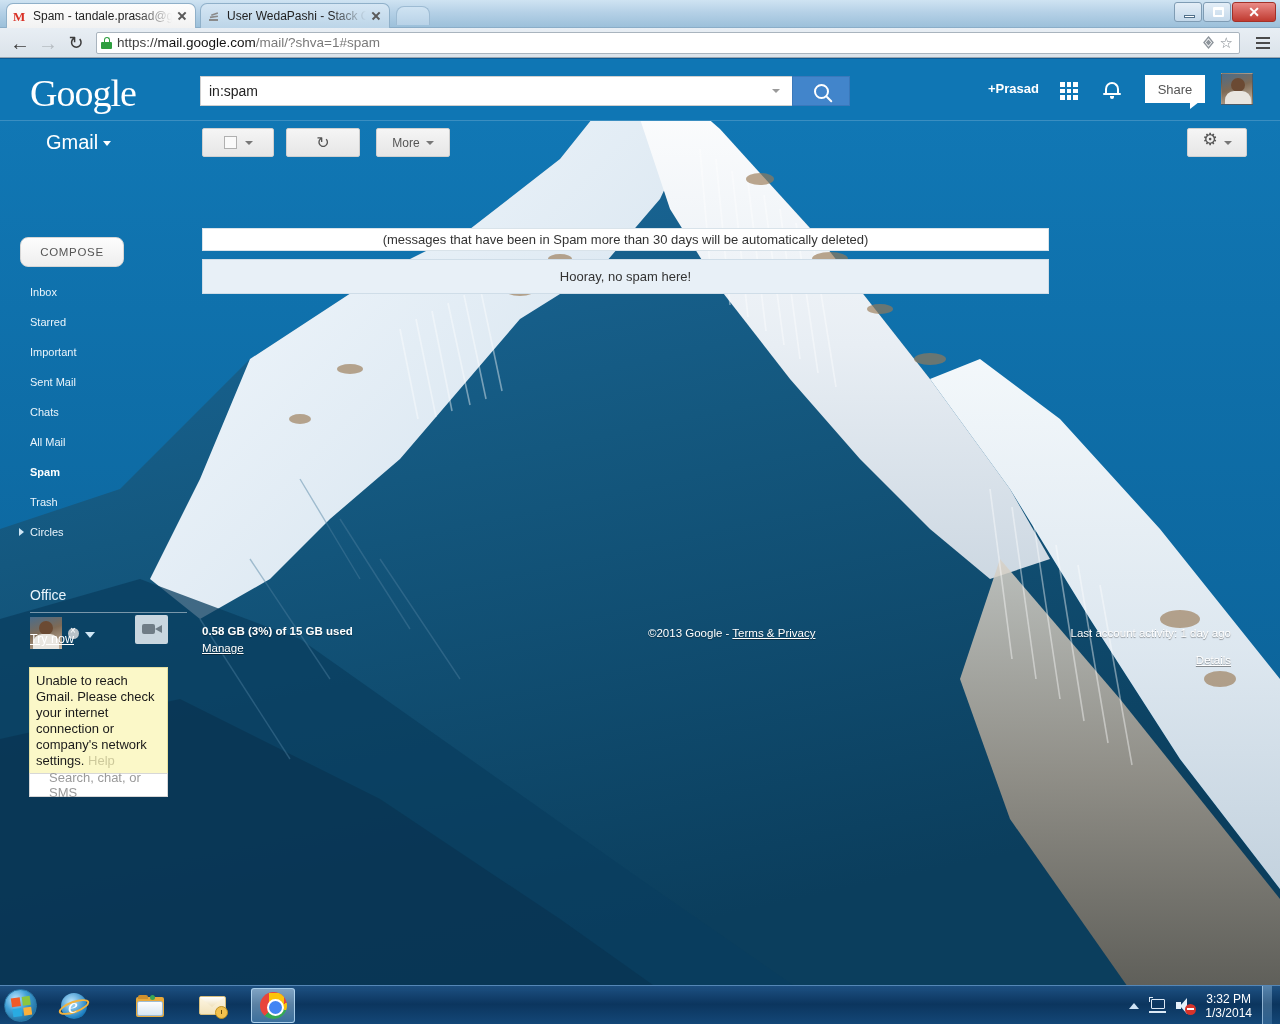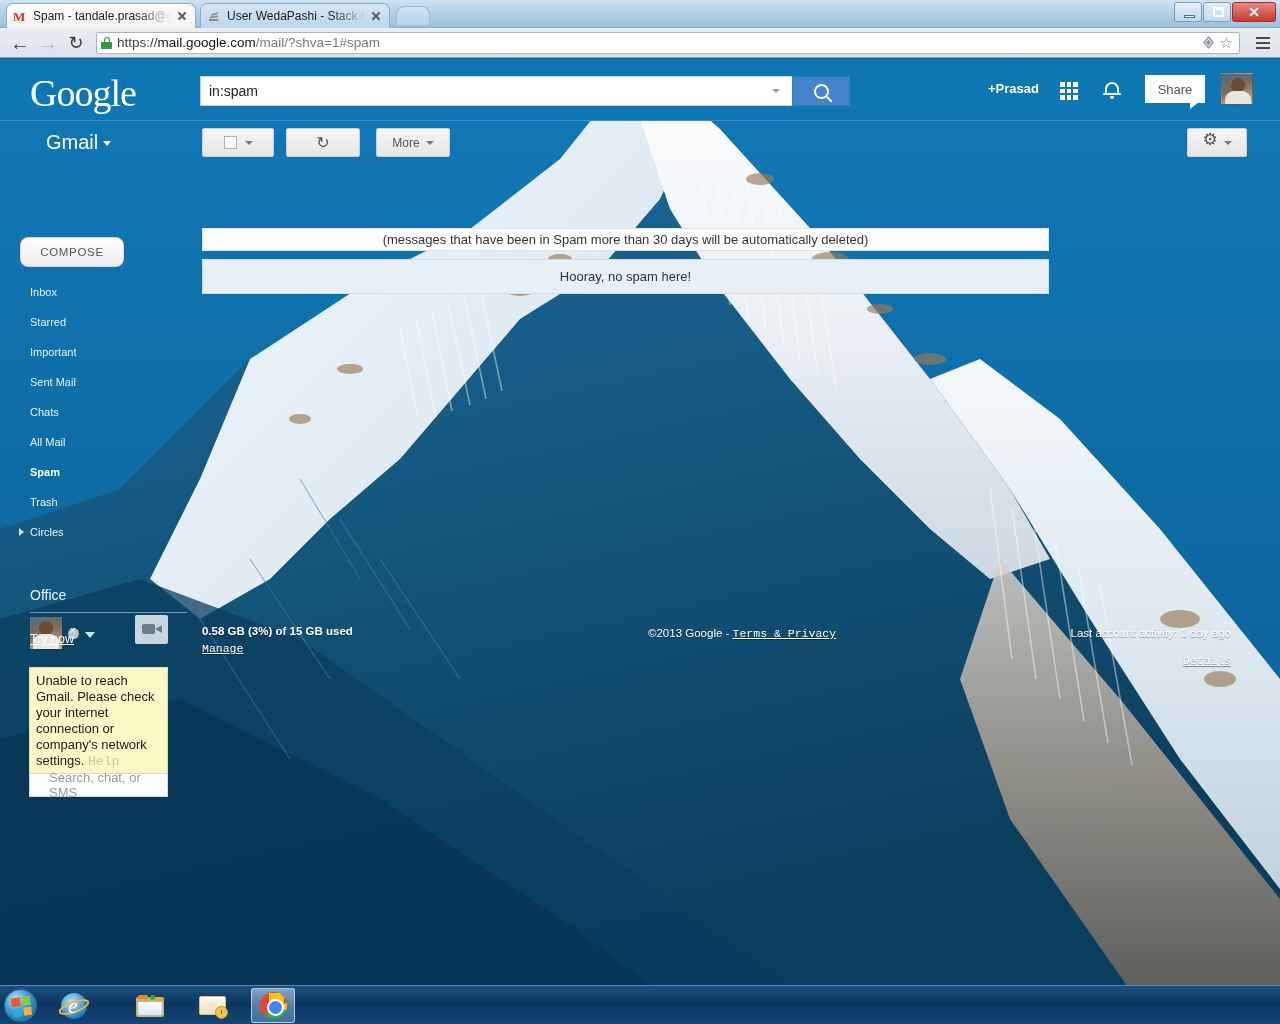--- a/index.html
+++ b/index.html
@@ -302,21 +302,21 @@
   .net-base{position:absolute;left:0px;bottom:0px;width:17px;height:2px;background:#dce9f5;}
   .net-plug{position:absolute;left:0px;top:-1px;width:4px;height:5px;border-left:1.8px solid #dce9f5;border-top:1.8px solid #dce9f5;}
   .vol-ico { width:19px;height:16px; position:relative;}
   .vol-sp{position:absolute;left:0;top:4px;width:5px;height:7px;background:#e6f0fa;}
   .vol-cone{position:absolute;left:4px;top:0px;width:0;height:0;border-top:8px solid transparent;border-bottom:8px solid transparent;border-right:7px solid #e6f0fa;}
   .vol-no{position:absolute;right:-1px;bottom:-1px;width:11px;height:11px;border-radius:50%;background:#d7332a;}
   .vol-no:after{content:"";position:absolute;left:2px;top:4.5px;width:7px;height:2px;background:#fff;}
   .clock { color:#fff; font-size:12px; text-align:center; line-height:14px; }
   .showdesk { width:10px; height:39px; background:linear-gradient(180deg,rgba(190,225,250,0.35),rgba(120,175,220,0.25)); border-left:1px solid rgba(200,230,255,0.6); }
 
-  a { color:inherit;font-family:Liberation Mono, monospace; }
+  a { color:inherit; }
 </style>
 </head>
 <body>
 
 <div class="browser">
 
   <div class="tabstrip">
     <div class="tab active">
       <span class="tab-fav">
         <svg width="15" height="15" viewBox="0 0 15 15">
@@ -632,13 +632,31 @@
         <span class="ol-flap"></span>
         <span class="ol-clock">
           <span class="ol-hand"></span>
         </span>
     </span>
   </div>
   <div class="tbitem active" style="left:251px">
     <span class="chrome-ico"></span>
   </div>
 
+  <div class="tray">
+    <span class="tray-caret"></span>
+    <span class="net-ico">
+      <span class="net-mon"></span>
+        <span class="net-base"></span>
+        <span class="net-plug"></span>
+    </span>
+    <span class="vol-ico">
+      <span class="vol-sp"></span>
+        <span class="vol-cone"></span>
+        <span class="vol-no"></span>
+    </span>
+    <span class="clock">
+      <div>3:32 PM</div>
+      <div>1/3/2014</div>
+    </span>
+    <span class="showdesk"></span>
+  </div>
 </div>
 
 </body></html>

